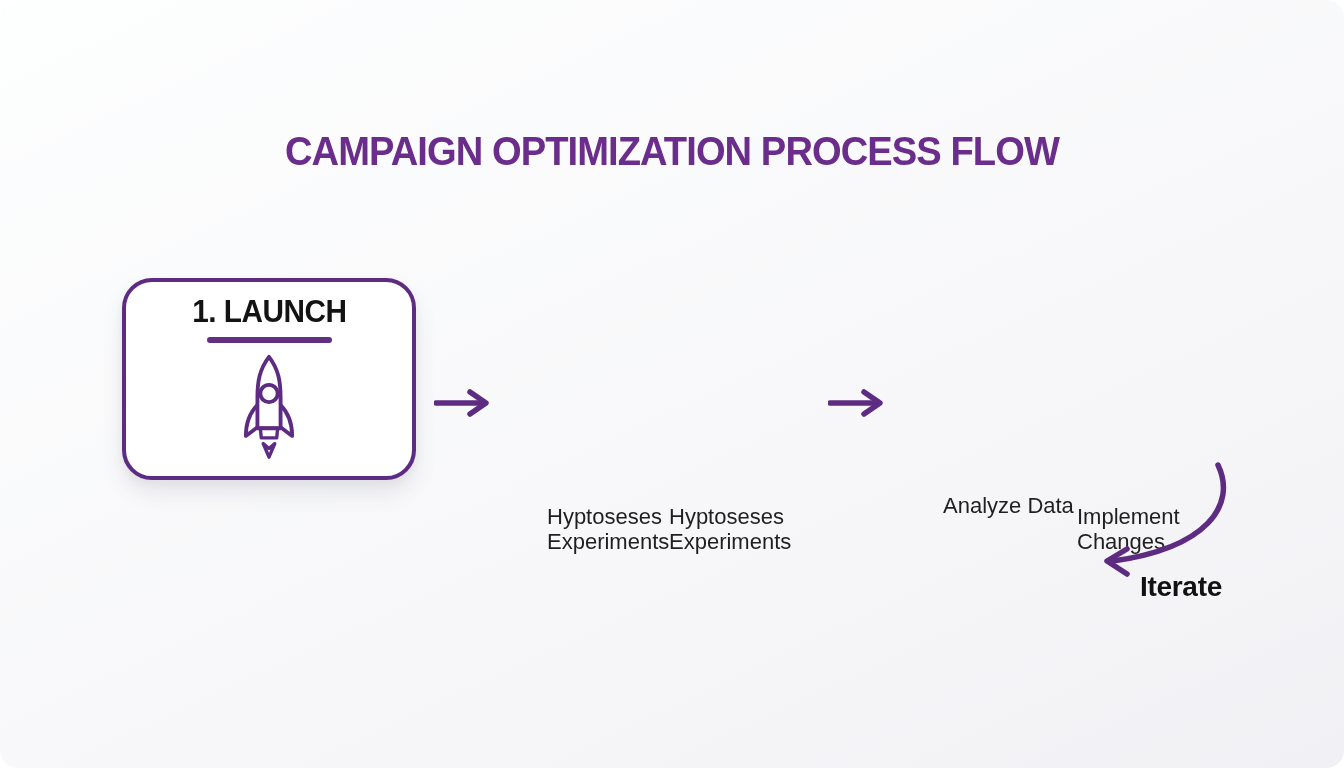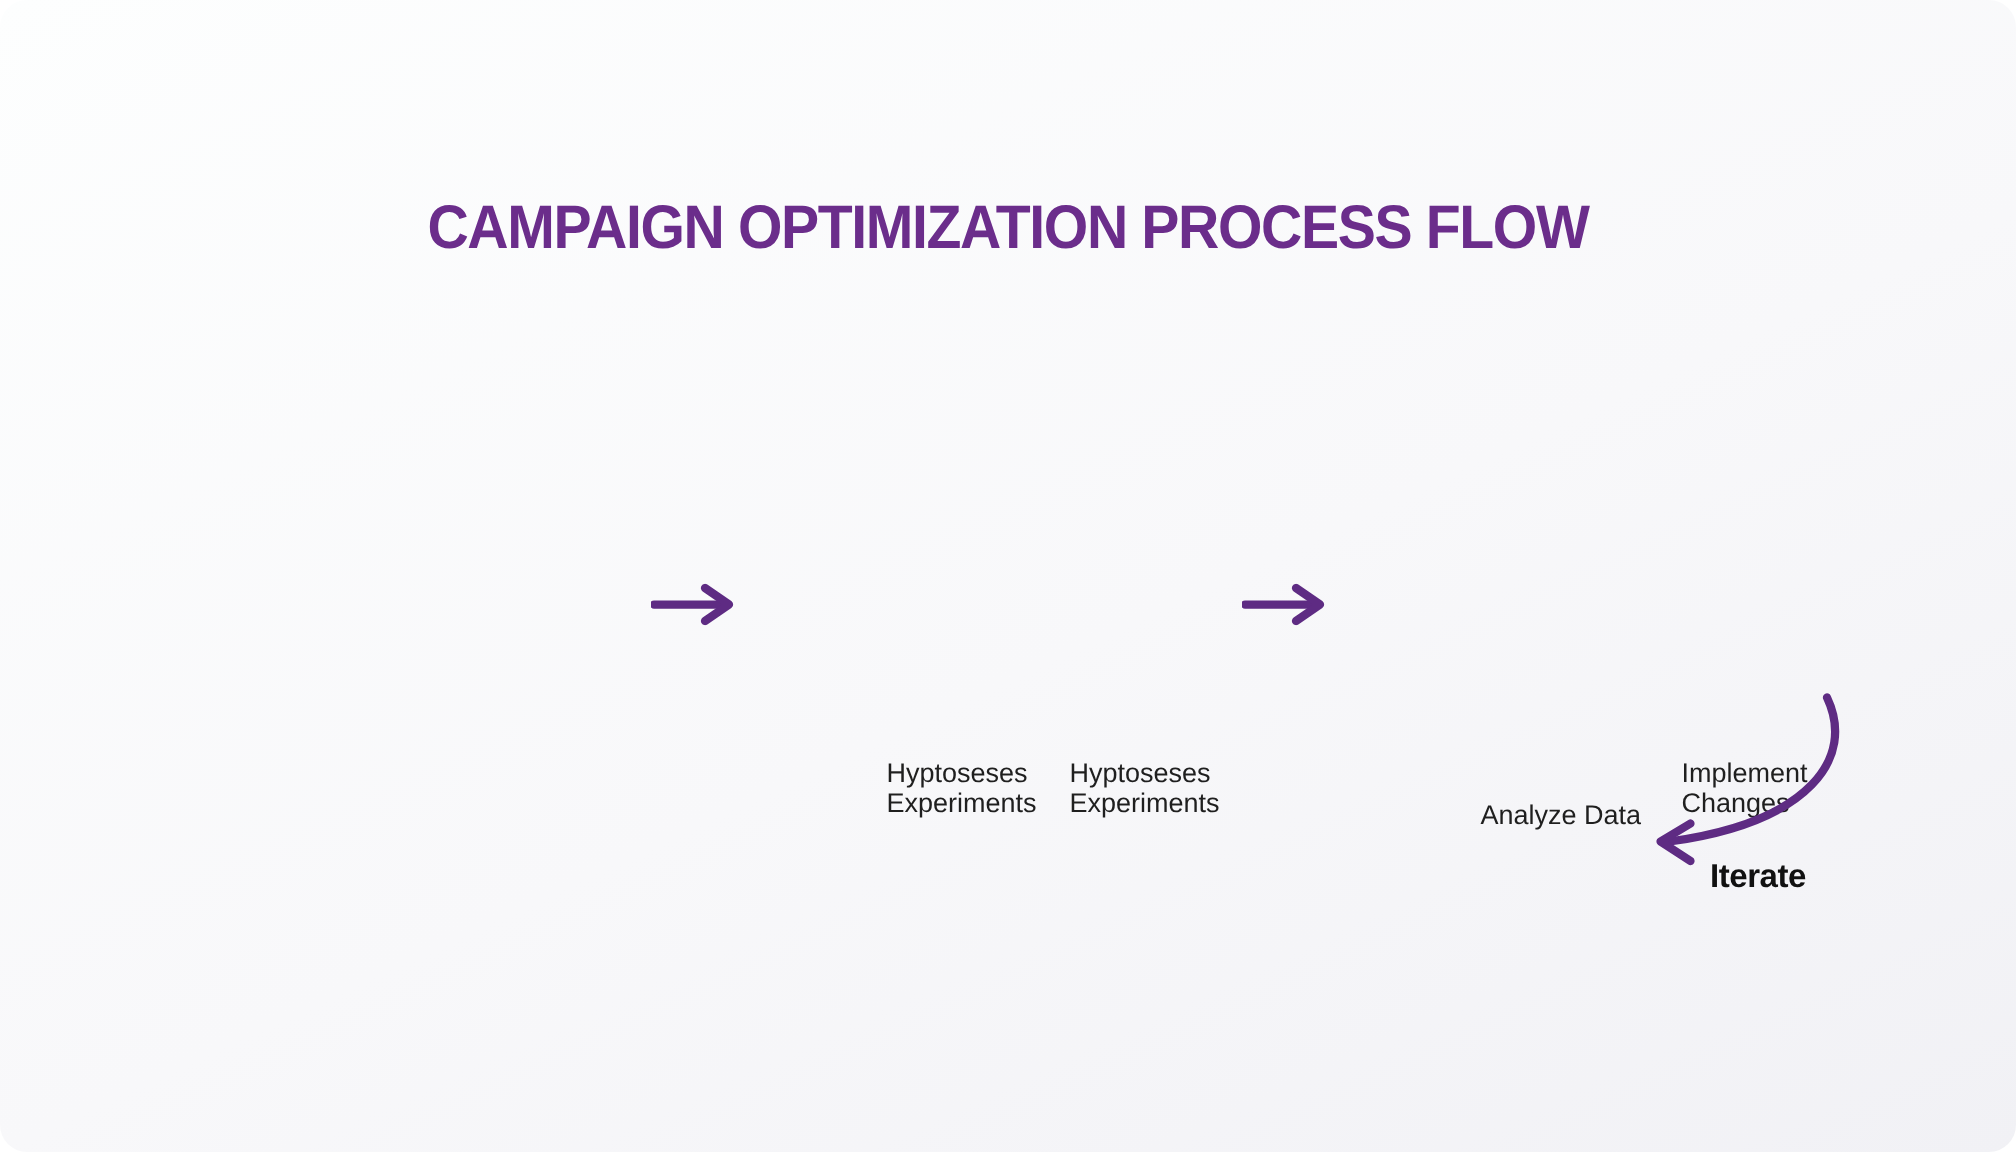--- a/index.html
+++ b/index.html
@@ -83,51 +83,64 @@
     color: #5e2b83;
     letter-spacing: -0.5px;
   }
 
   .conn { position: absolute; top: 389px; }
   .conn1 { left: 434px; }
   .conn2 { left: 828px; }
 
   .sub-label {
     position: absolute;
-    font-size: 18px;
+    font-size: 22px;
     font-weight: 400;
     color: #1f1f1f;
     line-height: 1.12;
     white-space: pre-line;
-    margin-left: 44px;
   }
   .sub2a { left: 547px; top: 505px; }
   .sub2b { left: 669px; top: 505px; }
-  .sub3a { left: 943px; top: 533px; }
+  .sub3a { left: 943px; top: 494px; }
   .sub3b { left: 1077px; top: 505px; }
 
   .iterate-arrow { position: absolute; left: 1085px; top: 453px; }
 
   .iterate-label {
     position: absolute;
     left: 1140px;
     top: 571px;
-    font-size: 22px;
+    font-size: 28px;
     font-weight: 700;
     color: #111111;
     letter-spacing: -0.3px;
   }
 </style>
 </head>
 <body>
 
 <div class="canvas">
 
   <div class="title">CAMPAIGN OPTIMIZATION PROCESS FLOW</div>
 
+  <div class="step-box step1">
+    <div class="step-heading">1. LAUNCH</div>
+    <div class="underline"></div>
+    <div class="icon-wrap">
+      <svg width="64" height="108" viewBox="0 0 64 112" fill="none">
+        <path d="M32 4 C42 17 44 30 44 46 L44 78 L20 78 L20 46 C20 30 22 17 32 4 Z" stroke="#5e2b83" stroke-width="4" stroke-linejoin="round"></path>
+        <circle cx="32" cy="42" r="9" stroke="#5e2b83" stroke-width="4"></circle>
+        <path d="M20 54 C12 62 8 72 8 86 L20 77" stroke="#5e2b83" stroke-width="4" stroke-linejoin="round"></path>
+        <path d="M44 54 C52 62 56 72 56 86 L44 77" stroke="#5e2b83" stroke-width="4" stroke-linejoin="round"></path>
+        <path d="M23 78 L41 78 L40 88 L24 88 Z" stroke="#5e2b83" stroke-width="3.5" stroke-linejoin="round"></path>
+        <path d="M26 94 L32 108 L38 94 L32 99 Z" stroke="#5e2b83" stroke-width="3.5" stroke-linejoin="round"></path>
+      </svg>
+    </div>
+  </div>
 
   <svg class="conn conn1" width="62" height="28" viewBox="0 0 62 28" fill="none">
     <path d="M2 14 H48" stroke="#5e2b83" stroke-width="5.5" stroke-linecap="round"></path>
     <path d="M36 3 L52 14 L36 25" stroke="#5e2b83" stroke-width="5.5" stroke-linecap="round" stroke-linejoin="round"></path>
   </svg>
 
 
   <svg class="conn conn2" width="62" height="28" viewBox="0 0 62 28" fill="none">
     <path d="M2 14 H48" stroke="#5e2b83" stroke-width="5.5" stroke-linecap="round"></path>
     <path d="M36 3 L52 14 L36 25" stroke="#5e2b83" stroke-width="5.5" stroke-linecap="round" stroke-linejoin="round"></path>

